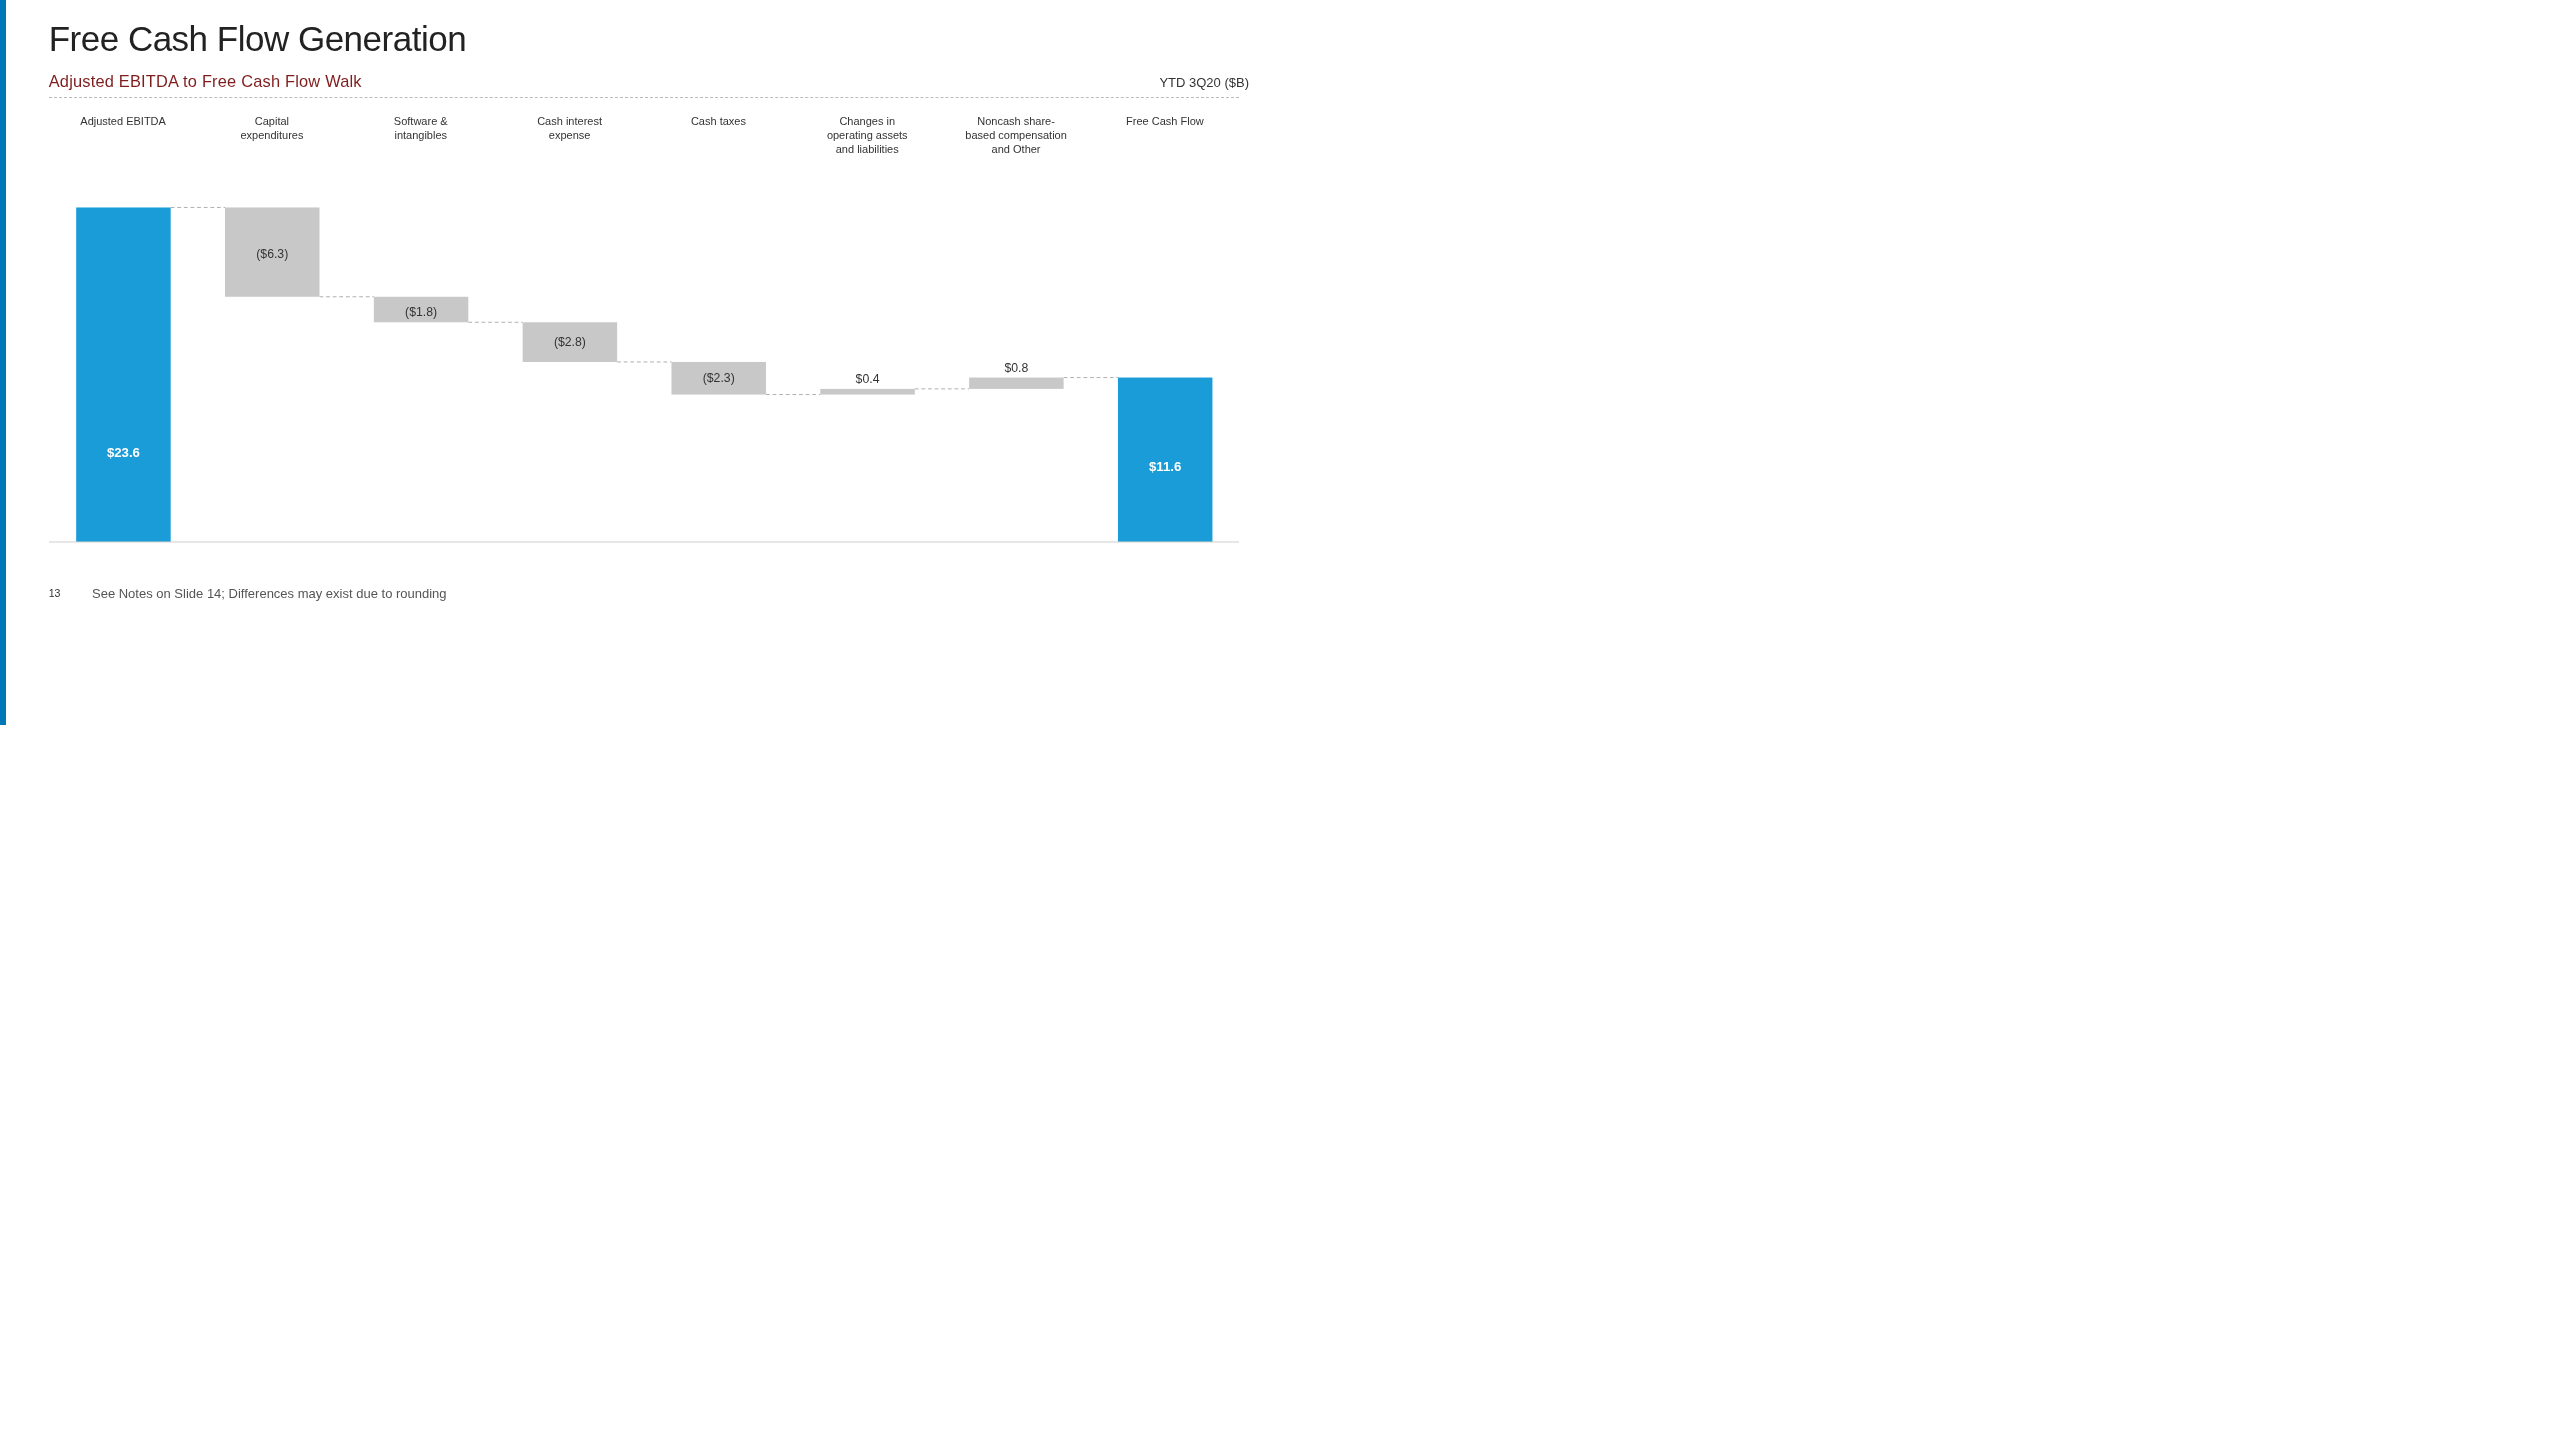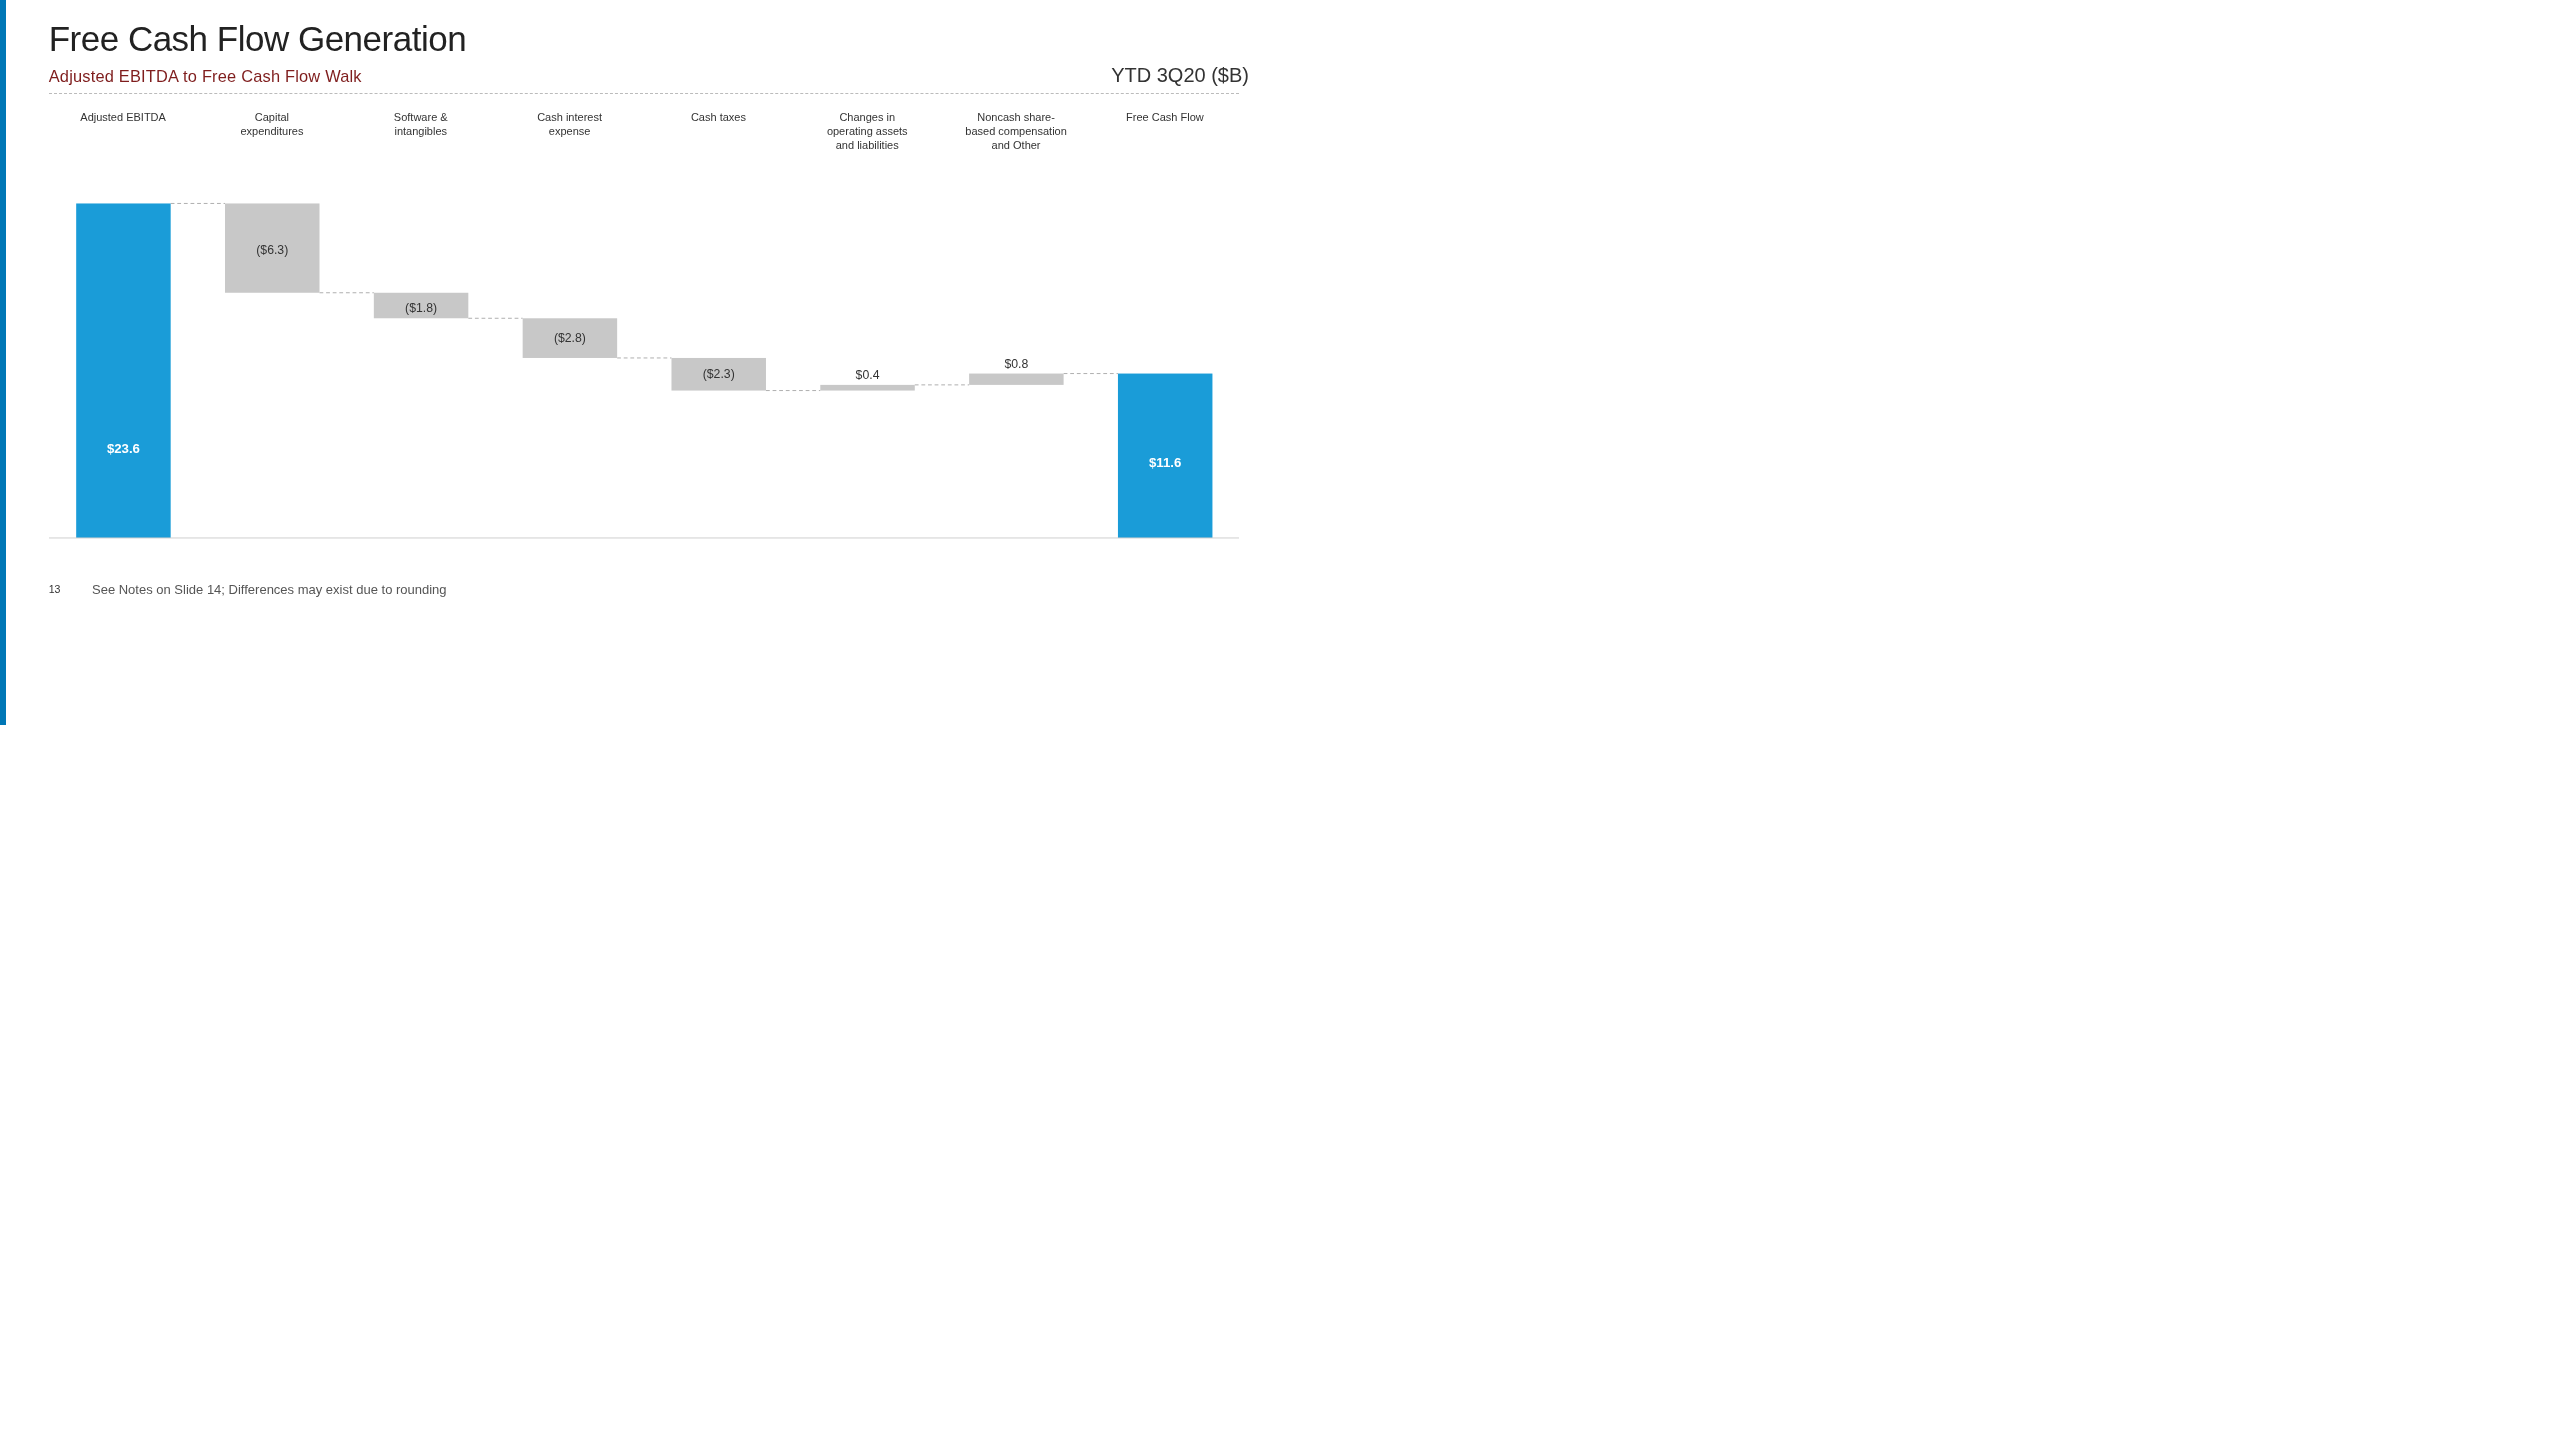--- a/index.html
+++ b/index.html
@@ -28,41 +28,41 @@
       width: 5.8px;
       height: 100%;
       background: #0077b6;
     }
 
     .page-title {
       font-size: 35px;
       font-weight: 300;
       color: #222;
       margin-left: 9.7px;
-      margin-bottom: 5px;
+      margin-bottom: 13px;
       letter-spacing: -0.5px;
     }
 
     .subtitle-row {
       display: flex;
       justify-content: space-between;
       align-items: baseline;
       margin-left: 9.7px;
       margin-bottom: 5.8px;
     }
 
     .subtitle {
       font-size: 16.4px;
       font-weight: 400;
       color: #7f1d1d;
       letter-spacing: 0.2px;
     }
 
     .ytd-label {
-      font-size: 20px;
+      font-size: 13px;
       color: #333;
       font-weight: 400;
     }
 
     .dashed-line {
       border: none;
       border-top: 1.9px dashed #bbb;
       margin: 0 9.7px 15.5px 9.7px;
     }
 

